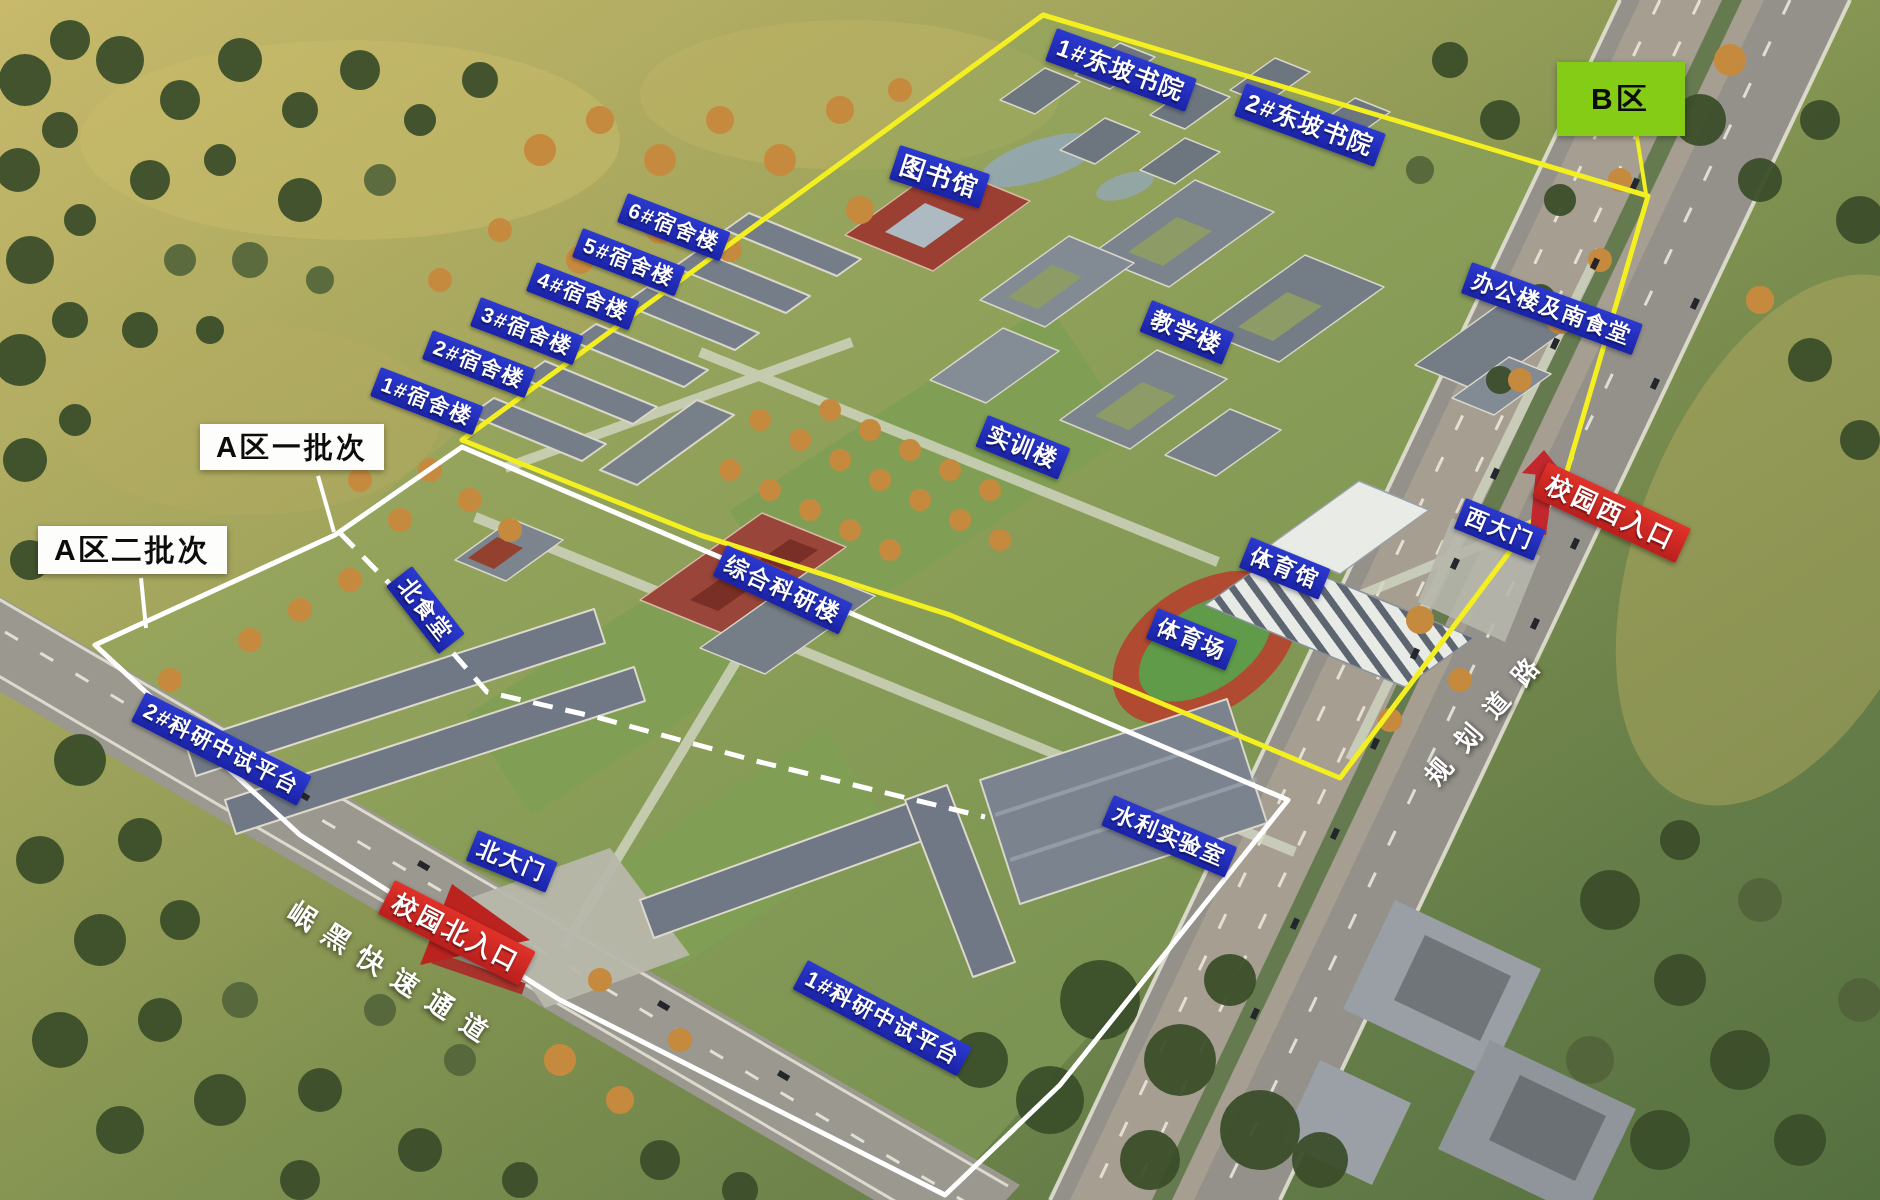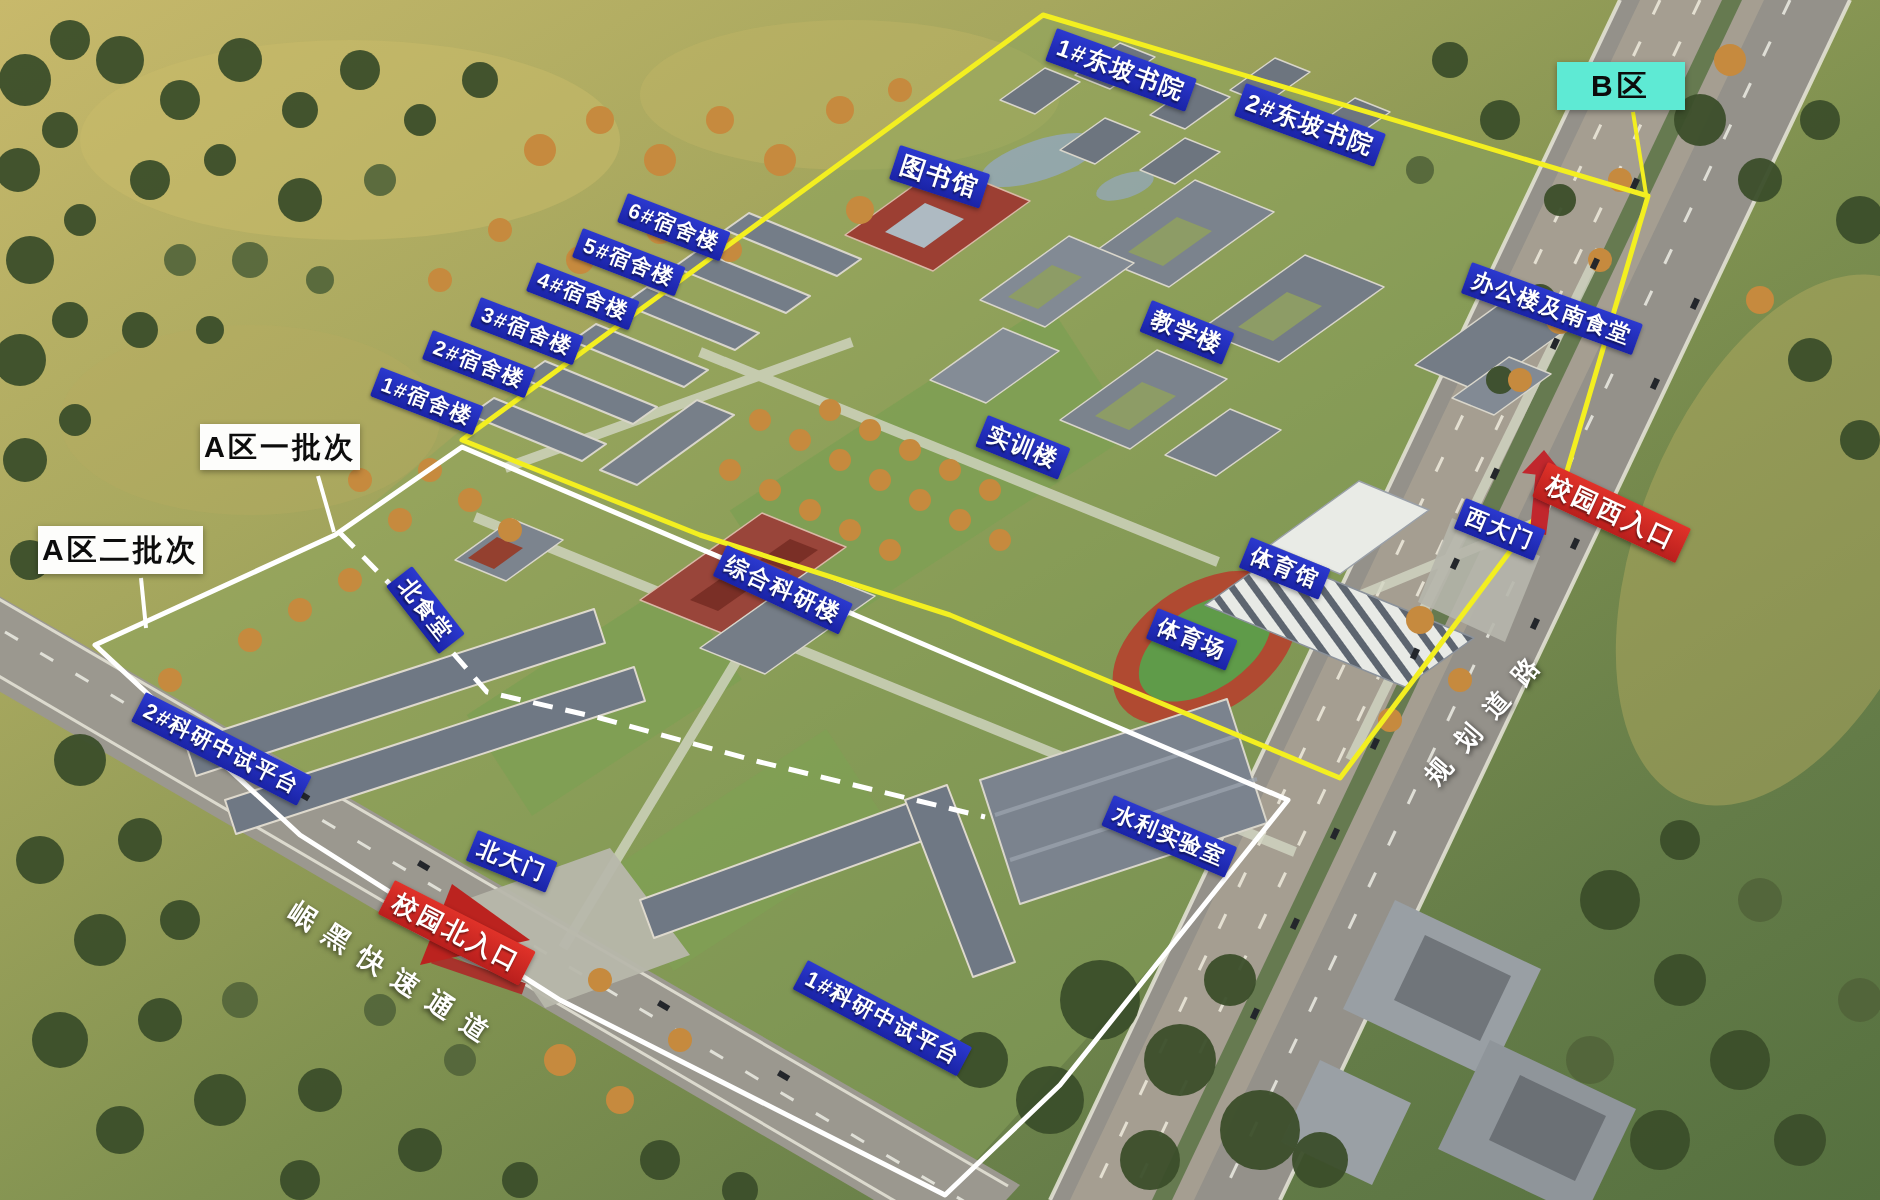--- a/index.html
+++ b/index.html
@@ -7,24 +7,24 @@
          font-family:"Liberation Sans","DejaVu Sans",sans-serif;}
   .scene{position:absolute;left:0;top:0;}
   .lbl{position:absolute;white-space:nowrap;transform-origin:left top;
        transform:rotate(var(--r,0deg));line-height:1.25;}
   .lbl.blue{background:linear-gradient(#2b39cf,#1a23a6);color:#fff;font-weight:700;
        padding:2px 7px 3px;border-radius:2px;letter-spacing:2px;
        text-shadow:0 2px 2px rgba(0,0,0,.5);box-shadow:0 2px 4px rgba(0,0,0,.35);}
   .lbl.red{background:linear-gradient(#e03229,#b91f1d);color:#fff;font-weight:800;
        padding:3px 9px 4px;border-radius:2px;letter-spacing:3px;
        text-shadow:0 2px 2px rgba(0,0,0,.45);box-shadow:0 2px 5px rgba(0,0,0,.4);}
-  .lbl.yellowbox{background:#5eead4;color:#0c0c0c;font-weight:800;text-align:center;
-       padding:5px 34px;letter-spacing:4px;box-shadow:0 2px 6px rgba(0,0,0,.35);}
+  .lbl.yellowbox{background:#84cc16;color:#0c0c0c;font-weight:800;text-align:center;
+       padding:18px 34px;letter-spacing:4px;box-shadow:0 2px 6px rgba(0,0,0,.35);}
   .lbl.whitebox{background:#fdfdfb;color:#0c0c0c;font-weight:800;
-       padding:5px 4px;letter-spacing:3px;box-shadow:0 2px 6px rgba(0,0,0,.35);}
+       padding:5px 16px;letter-spacing:3px;box-shadow:0 2px 6px rgba(0,0,0,.35);}
   .lbl.roadtext{color:#fff;font-weight:700;text-shadow:0 2px 5px rgba(0,0,0,.65);}
 </style>
 </head>
 <body>
 
 <div class="stage">
 
 <svg class="scene" width="1880" height="1200" viewBox="0 0 1880 1200">
   <defs>
     <linearGradient id="ter" x1="0" y1="0" x2="1" y2="1">

